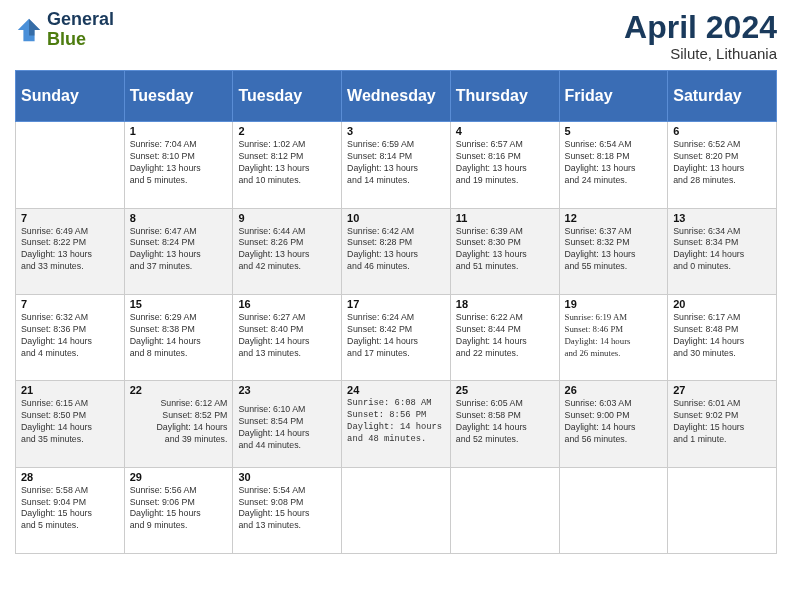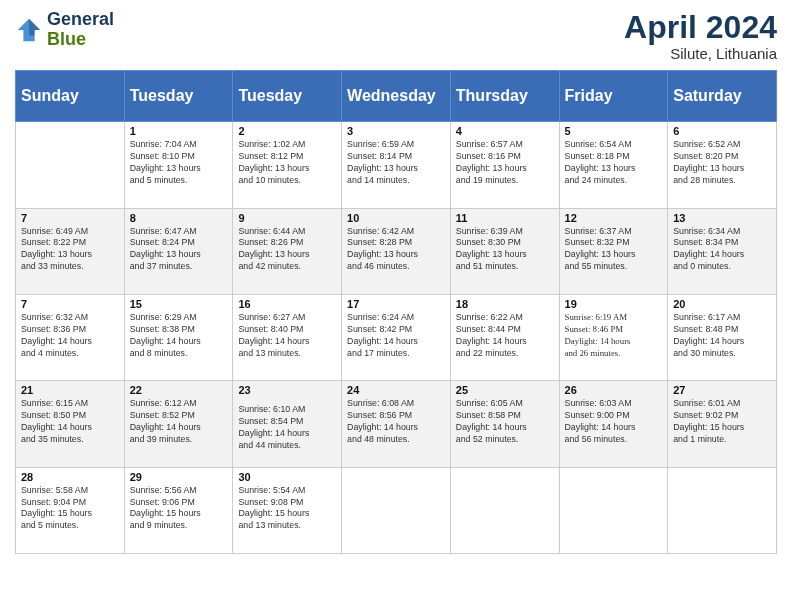--- a/index.html
+++ b/index.html
@@ -281,35 +281,35 @@
         <tr class="row-shaded">
           <td>
             <div class="day-number">21</div>
             <div class="day-info" style="white-space: pre-line;">Sunrise: 6:15 AM
 Sunset: 8:50 PM
 Daylight: 14 hours
 and 35 minutes.</div>
           </td>
           <td>
             <div class="day-number">22</div>
-            <div class="day-info" style="white-space: pre-line;">Sunrise: 6:12 AM
+            <div class="day-info" style="white-space: pre-line; text-align: right;">Sunrise: 6:12 AM
 Sunset: 8:52 PM
 Daylight: 14 hours
 and 39 minutes.</div>
           </td>
           <td>
             <div class="day-number">23</div>
             <div class="day-info" style="white-space: pre-line; margin-top: 8px;">Sunrise: 6:10 AM
 Sunset: 8:54 PM
 Daylight: 14 hours
 and 44 minutes.</div>
           </td>
           <td>
             <div class="day-number">24</div>
-            <div class="day-info" style="white-space: pre-line;">Sunrise: 6:08 AM
+            <div class="day-info" style="white-space: pre-line; font-family: Liberation Mono, monospace;">Sunrise: 6:08 AM
 Sunset: 8:56 PM
 Daylight: 14 hours
 and 48 minutes.</div>
           </td>
           <td>
             <div class="day-number">25</div>
             <div class="day-info" style="white-space: pre-line;">Sunrise: 6:05 AM
 Sunset: 8:58 PM
 Daylight: 14 hours
 and 52 minutes.</div>

